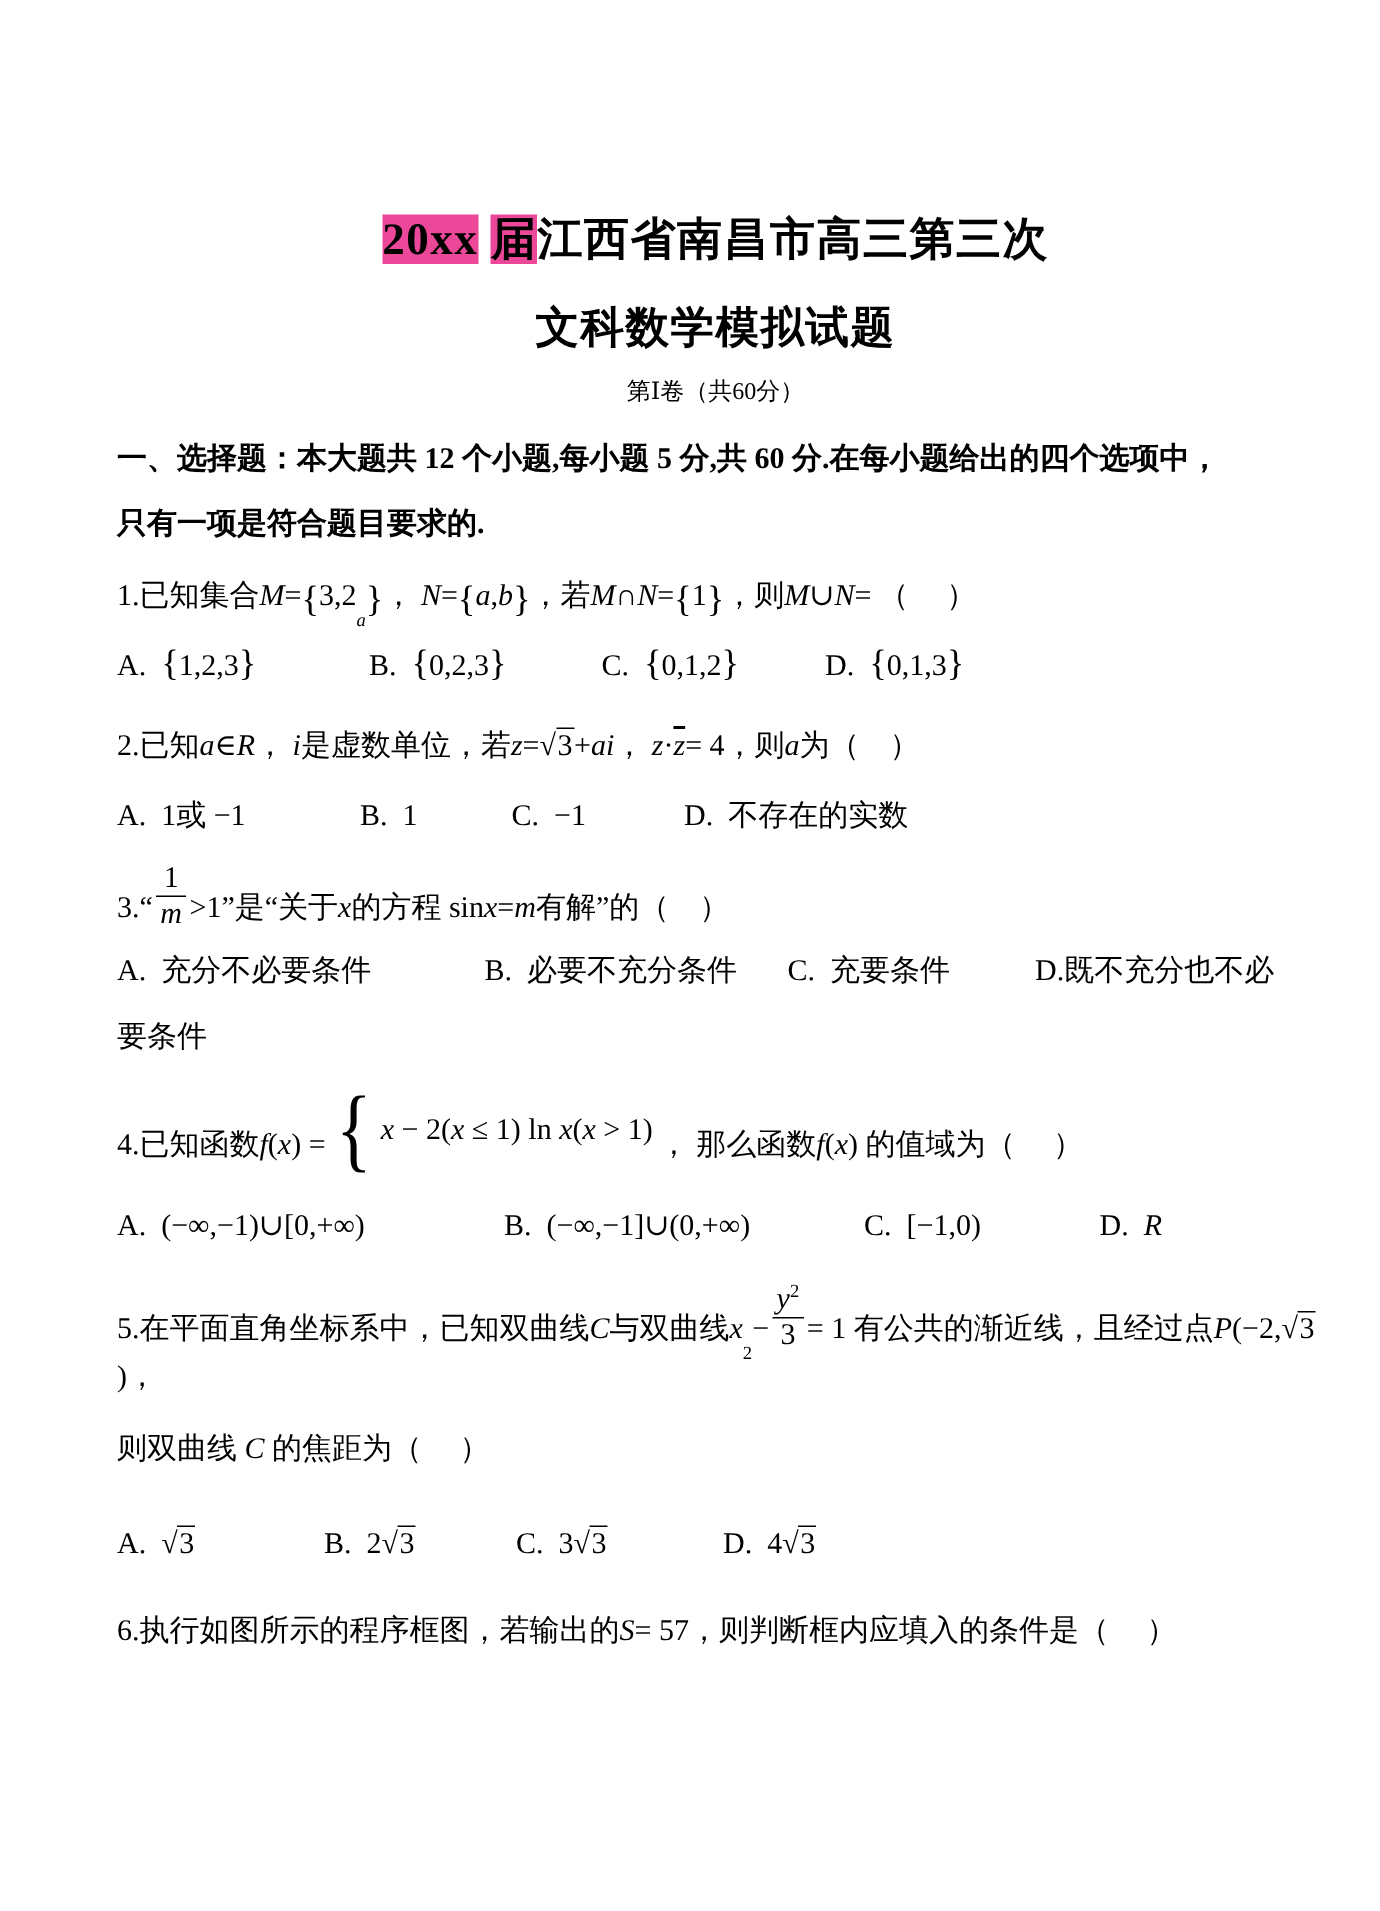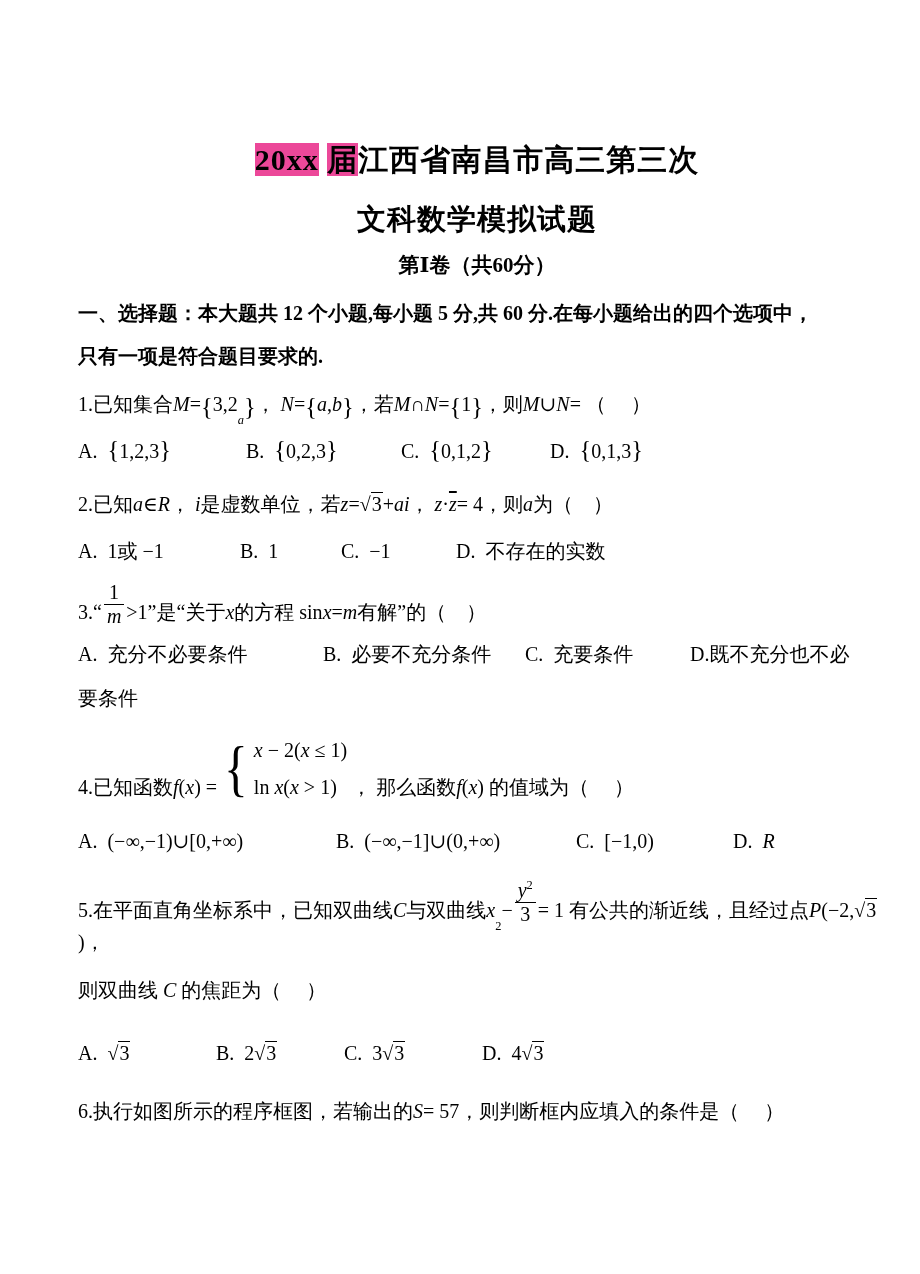--- a/index.html
+++ b/index.html
@@ -18,21 +18,21 @@
   .title{
     font-size:30px;font-weight:700;text-align:center;
     margin:0 0 0 -14px;line-height:1.45;letter-spacing:1px;
   }
   .hl{background:#ec4899;}
   .subtitle{
     font-size:29px;font-weight:700;text-align:center;
     margin:19px 0 0 -14px;line-height:1.3;letter-spacing:1px;
   }
   .section-heading{
-    font-size:21px;font-weight:700;text-align:center;
+    font-size:16px;font-weight:400;text-align:center;
     margin:13px 0 0 -14px;line-height:1.4;
   }
   .instructions{
     font-size:20px;font-weight:700;line-height:2.18;
     margin-top:11px;
   }
   
   .q{font-size:20px;line-height:1.6;}
   .qbody{min-height:32px;display:flex;align-items:flex-end;flex-wrap:wrap;}
   .q1{margin-top:9px;}
@@ -57,21 +57,21 @@
   sup{font-size:0.62em;line-height:0;}
   .lb{font-size:1.22em;line-height:1;font-weight:400;}
   .fr{display:inline-block;vertical-align:middle;text-align:center;line-height:1.15;margin:0 2px;}
   .fr .n{display:block;border-bottom:1.4px solid #000;padding:0 3px;}
   .fr .d{display:block;padding:0 3px;}
   .sq{white-space:nowrap;}
   .sq .r{border-top:1.4px solid #000;padding:0 1px;}
   .ob{text-decoration:overline;}
   .cases{display:inline-flex;align-items:center;vertical-align:middle;margin:0 4px;}
   .cases .br{font-size:62px;font-weight:400;line-height:0.85;margin-right:3px;transform:scaleX(.8);}
-  .cases .rw{display:inline-flex;flex-direction:column;gap:5px;text-align:left;}
+  .cases .rw{display:inline-flex;flex-direction:row;gap:5px;text-align:left;}
 </style>
 </head>
 <body>
 
 <div class="page">
 
   <div class="title">
     <span class="hl">20xx</span><span> </span><span class="hl">届</span><span>江西省南昌市高三第三次</span>
   </div>
 

